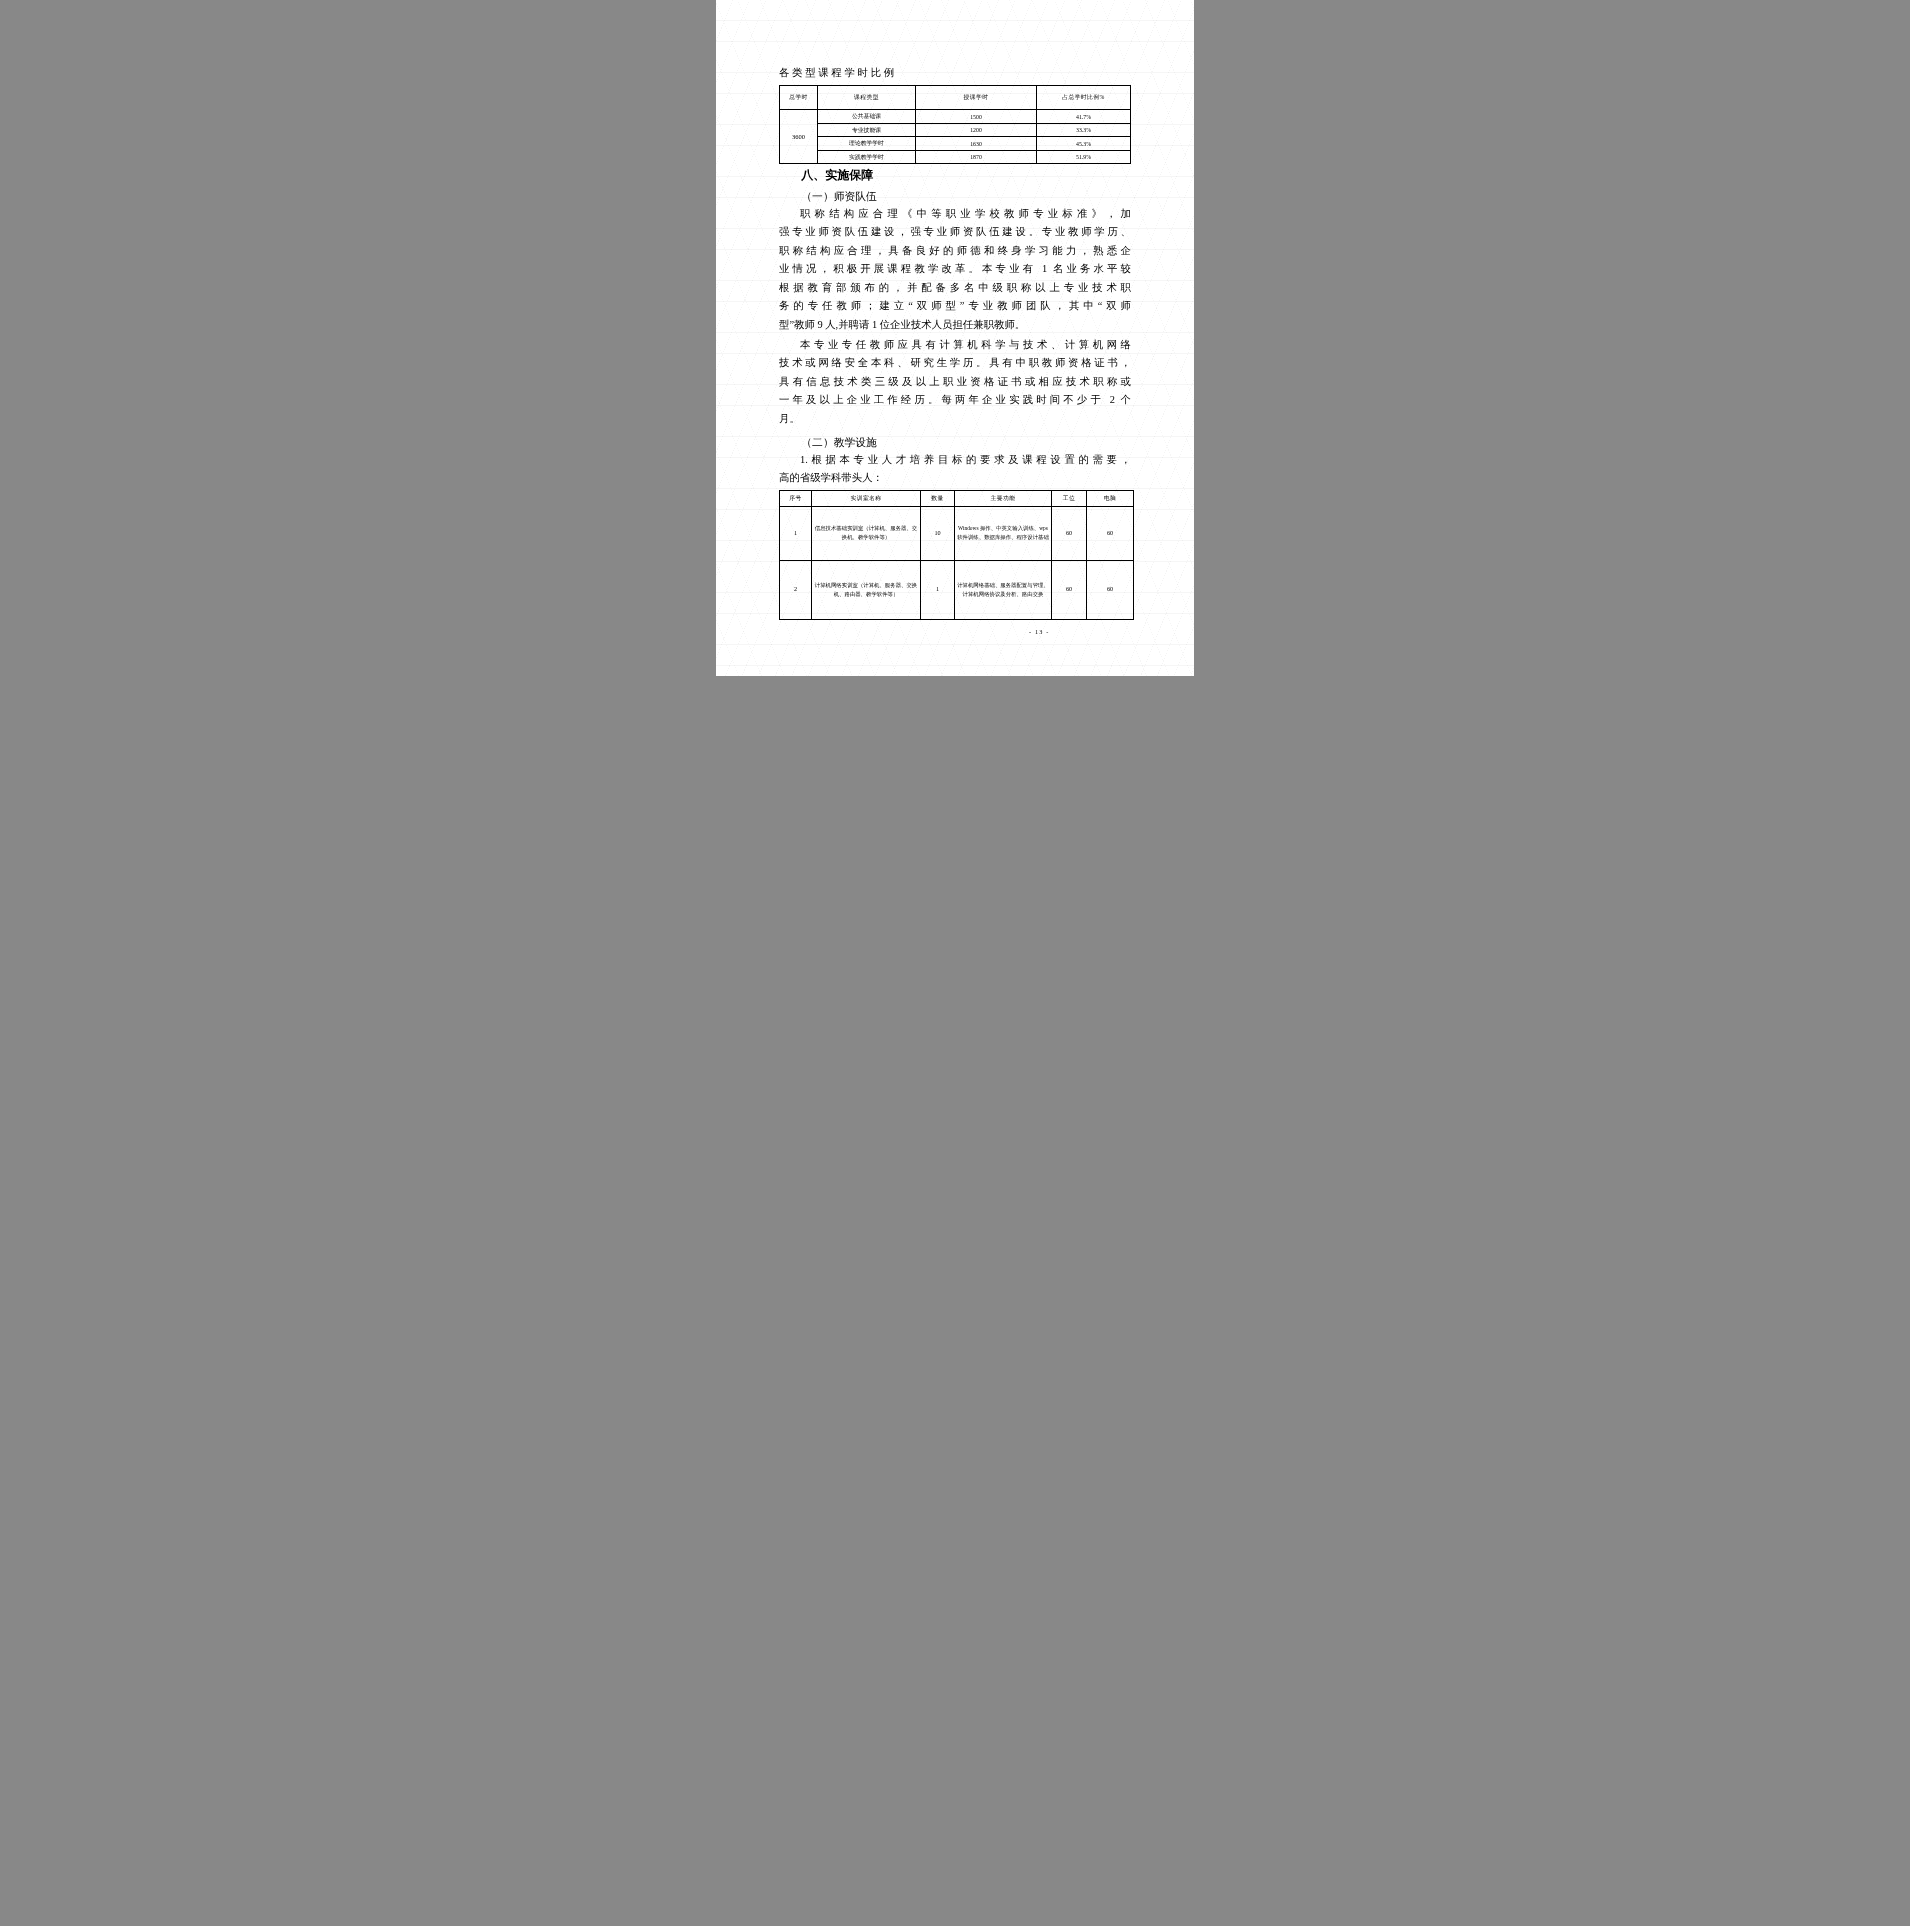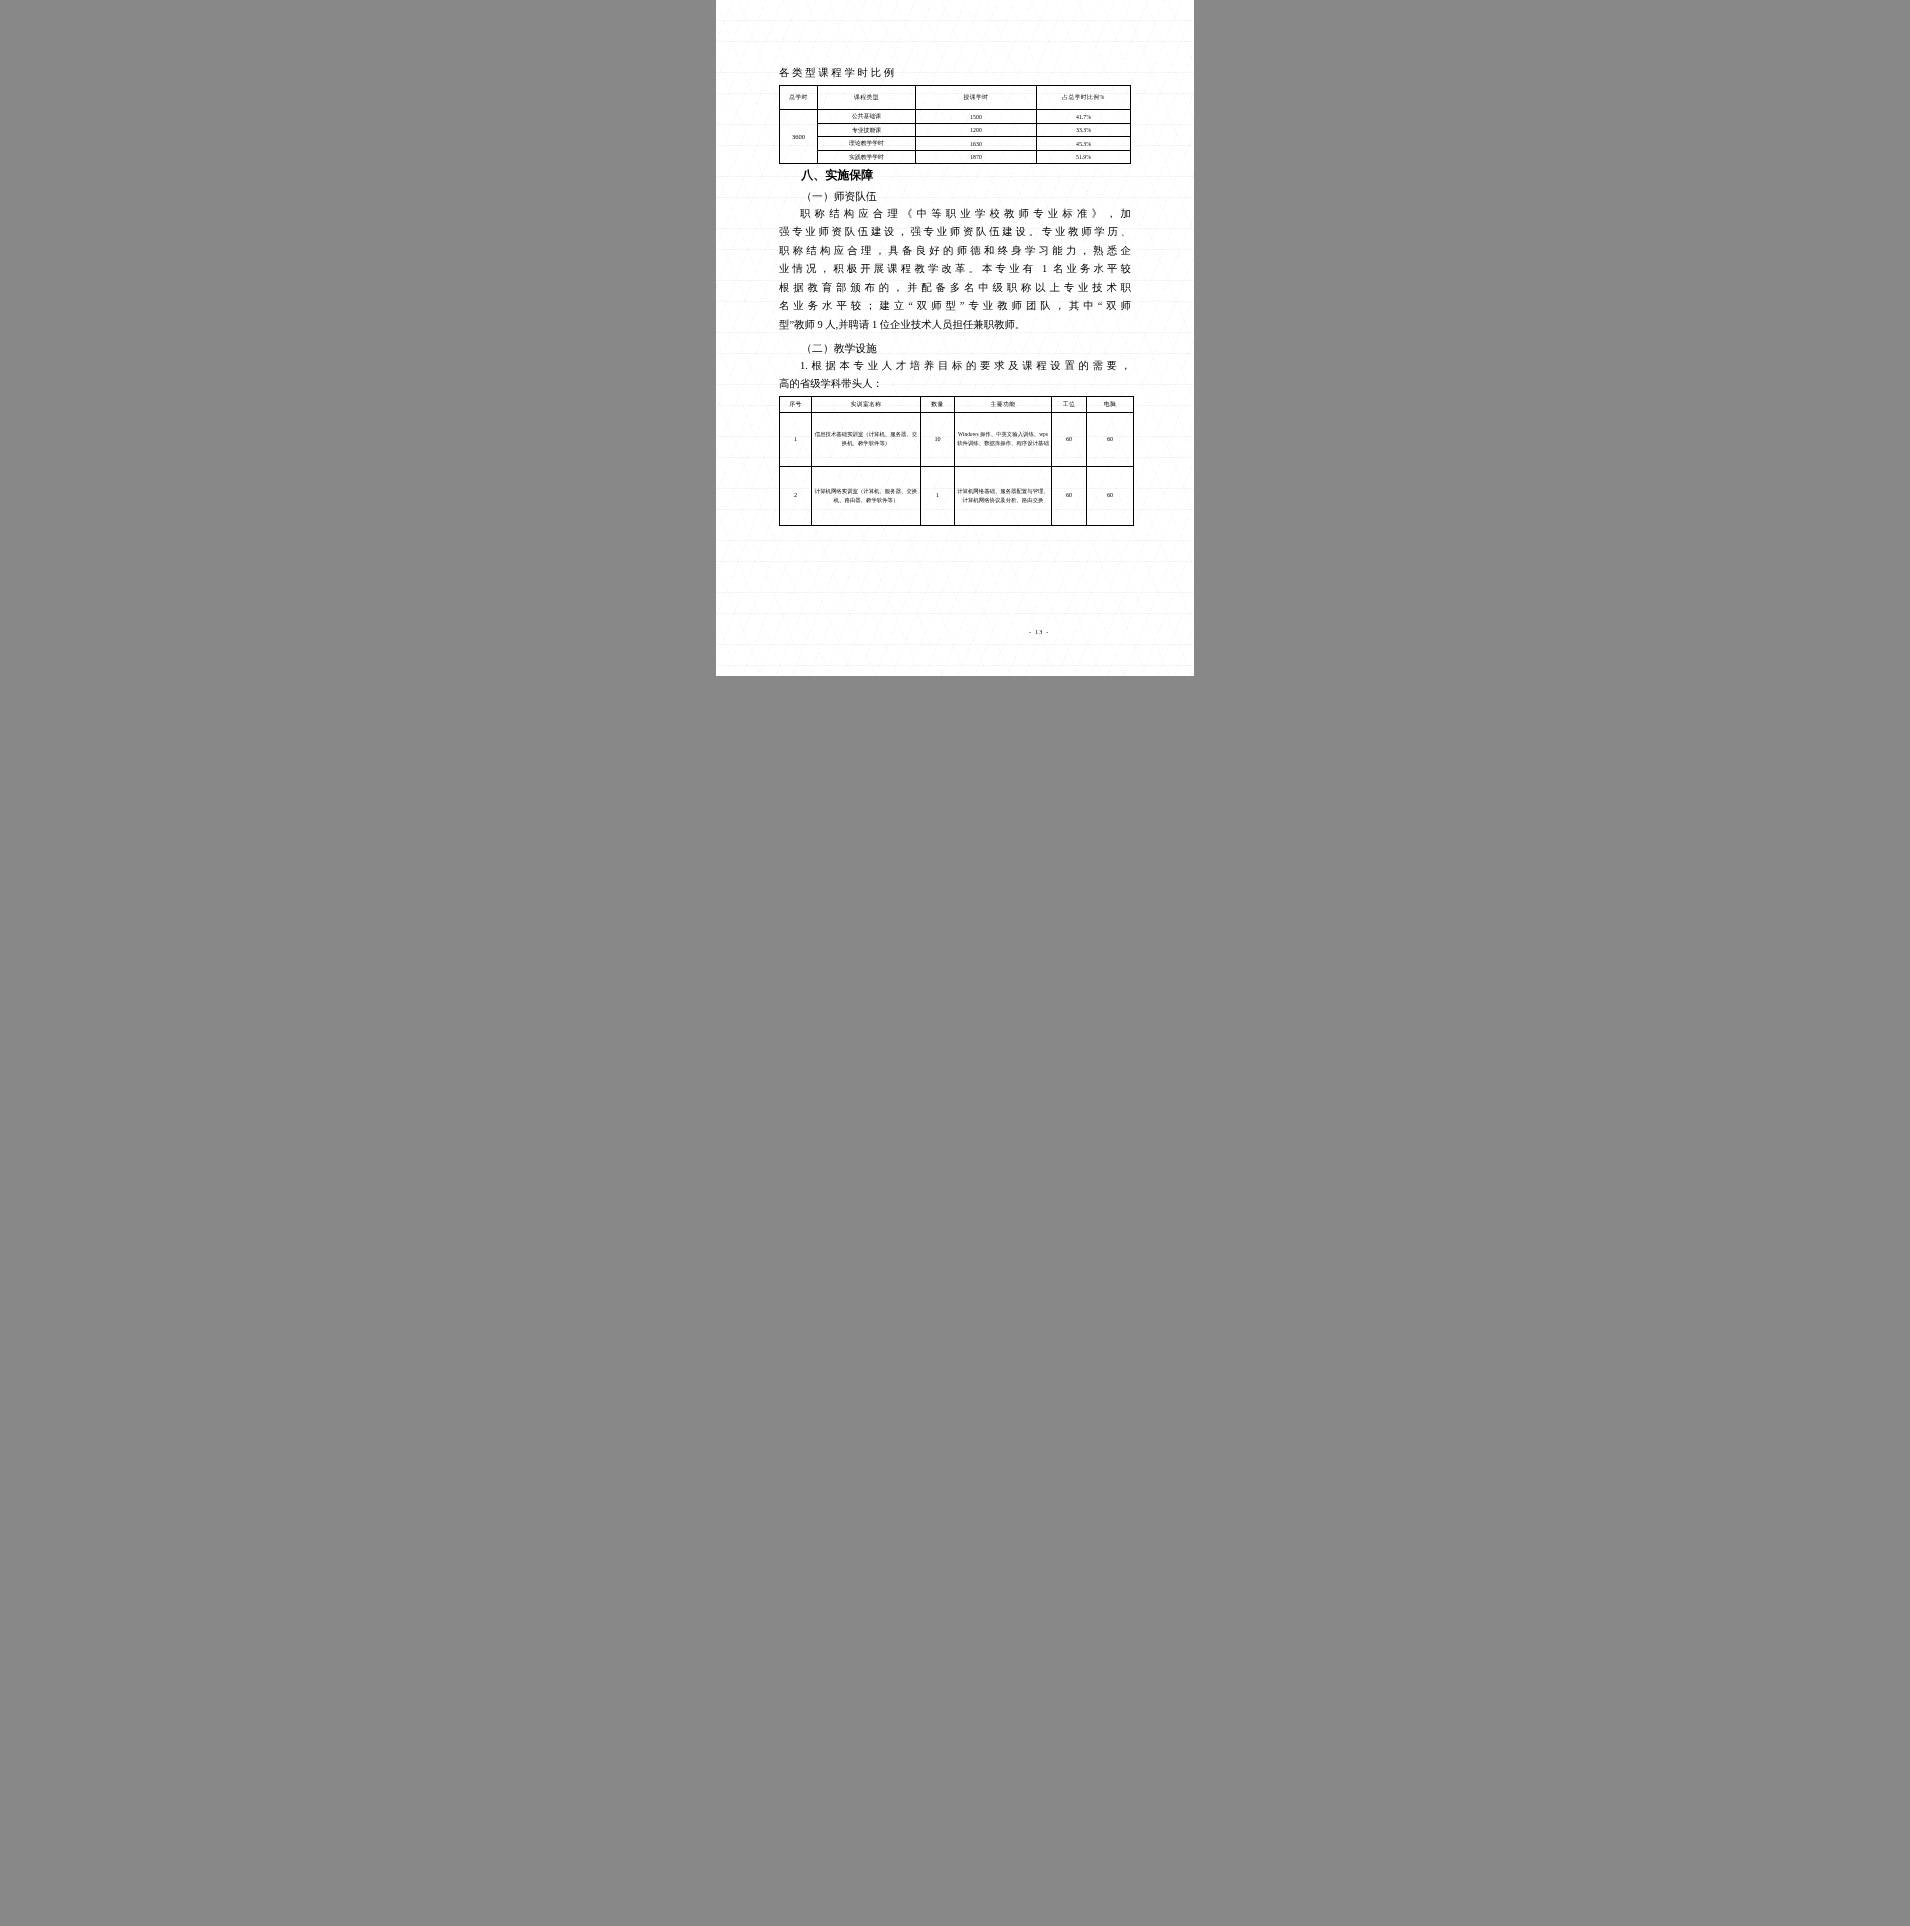--- a/index.html
+++ b/index.html
@@ -131,24 +131,31 @@
 
     <div class="h1">八、实施保障</div>
     <div class="h2">（一）师资队伍</div>
 
     <div class="para">
       <div class="pline">职称结构应合理《中等职业学校教师专业标准》，加</div>
       <div class="pline">强专业师资队伍建设，强专业师资队伍建设。专业教师学历、</div>
       <div class="pline">职称结构应合理，具备良好的师德和终身学习能力，熟悉企</div>
       <div class="pline">业情况，积极开展课程教学改革。本专业有 1 名业务水平较</div>
       <div class="pline">根据教育部颁布的，并配备多名中级职称以上专业技术职</div>
-      <div class="pline">名业务水平较；建立“双师型”专业教师团队，其中“双师</div>
+      <div class="pline">务的专任教师；建立“双师型”专业教师团队，其中“双师</div>
       <div class="pline">型”教师 9 人,并聘请 1 位企业技术人员担任兼职教师。</div>
     </div>
 
+    <div class="para">
+      <div class="pline">本专业专任教师应具有计算机科学与技术、计算机网络</div>
+      <div class="pline">技术或网络安全本科、研究生学历。具有中职教师资格证书，</div>
+      <div class="pline">具有信息技术类三级及以上职业资格证书或相应技术职称或</div>
+      <div class="pline">一年及以上企业工作经历。每两年企业实践时间不少于 2 个</div>
+      <div class="pline">月。</div>
+    </div>
 
     <div class="h2">（二）教学设施</div>
 
     <div class="para">
       <div class="pline">1.根据本专业人才培养目标的要求及课程设置的需要，</div>
       <div class="pline">高的省级学科带头人：</div>
     </div>
 
     <table class="t2">
       <colgroup>

